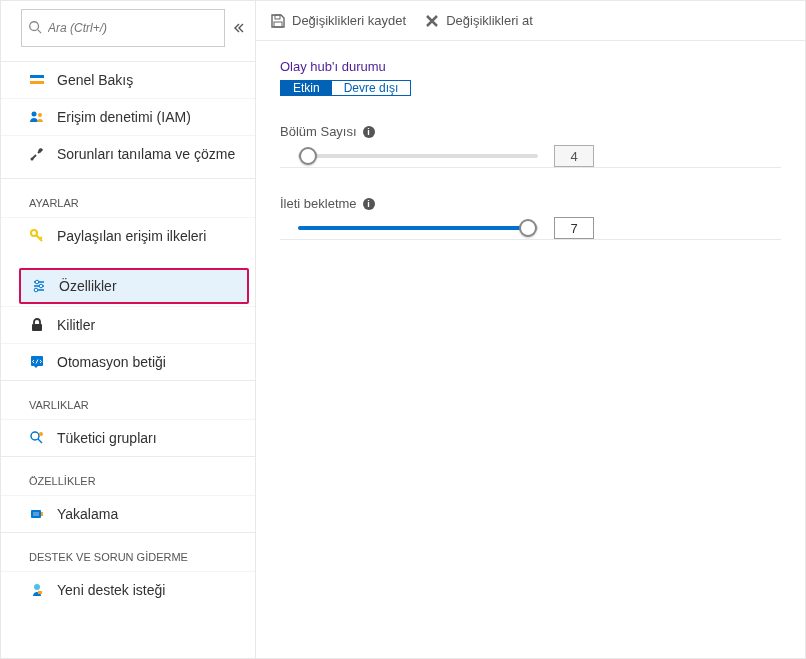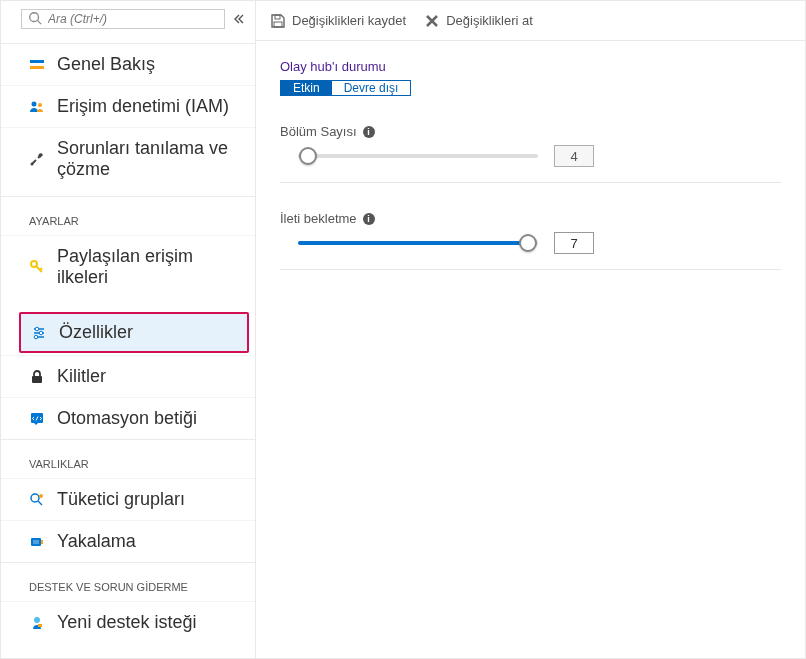--- a/index.html
+++ b/index.html
@@ -26,21 +26,21 @@
       align-items: center;
       padding: 0 8px 10px 20px;
       gap: 6px;
     }
     .search-box {
       flex: 1;
       display: flex;
       align-items: center;
       border: 1px solid #ccc;
       height: 20px;
-      padding: 0 6px;
+      padding: 18px 6px;
       gap: 6px;
     }
     .search-input {
       border: none;
       outline: none;
       flex: 1;
       font-style: italic;
       color: #666;
       font-size: 12px;
     }
@@ -52,21 +52,21 @@
       justify-content: center;
       color: #555;
       cursor: pointer;
     }
     .nav-item {
       display: flex;
       align-items: center;
       padding: 10px 12px 10px 28px;
       gap: 12px;
       cursor: pointer;
-      font-size: 18px;
+      font-size: 14px;
       color: #323130;
       border-top: 1px solid #f4f4f4;
     }
     .nav-item.first { border-top: 1px solid #eaeaea; margin-top: 4px; }
     .nav-item .icon { width: 16px; height: 16px; display:flex; align-items:center; justify-content:center; flex-shrink:0; }
     .nav-item.selected {
       background: #e6f2fb;
       border: 2px solid #d40e52;
       border-radius: 2px;
       margin: 14px 6px 2px 18px;
@@ -122,21 +122,21 @@
       padding: 3px 12px;
       cursor: pointer;
       color: #0262b5;
       background: #fff;
       display:flex; align-items:center;
     }
     .toggle-opt.active {
       background: #0262b5;
       color: #fff;
     }
-    .field-block { margin-top: 28px; border-bottom:1px solid #e8e8e8; padding-bottom:15px;}
+    .field-block { margin-top: 28px; border-bottom:1px solid #e8e8e8; padding-bottom:0;}
     .field-label {
       font-size: 13px;
       color: #555;
       margin-bottom: 6px;
       display:flex; align-items:center; gap:6px;
     }
     .info-icon {
       width:12px; height:12px; border-radius:50%;
       background:#555; color:#fff; font-size:9px; font-weight:bold;
       display:inline-flex; align-items:center; justify-content:center;
@@ -258,20 +258,21 @@
     <span class="icon">
       <svg width="16" height="16" viewBox="0 0 16 16">
           <circle cx="6" cy="6" r="4" fill="none" stroke="#0078d4" stroke-width="1.5"></circle>
           <path d="M9 9l4 4" stroke="#0078d4" stroke-width="1.5"></path>
           <circle cx="12" cy="4" r="2" fill="#faa21b"></circle>
         </svg>
     </span>
     <span>Tüketici grupları</span>
   </div>
 
+  <div class="section-hdr">ÖZELLİKLER</div>
   <div class="nav-item">
     <span class="icon">
       <svg width="16" height="16" viewBox="0 0 16 16">
           <rect x="2" y="4" width="10" height="8" rx="1" fill="#0078d4"></rect>
           <rect x="4" y="6" width="6" height="4" fill="#50a0e0"></rect>
           <path d="M12 6h2v4h-2z" fill="#faa21b"></path>
         </svg>
     </span>
     <span>Yakalama</span>
   </div>

